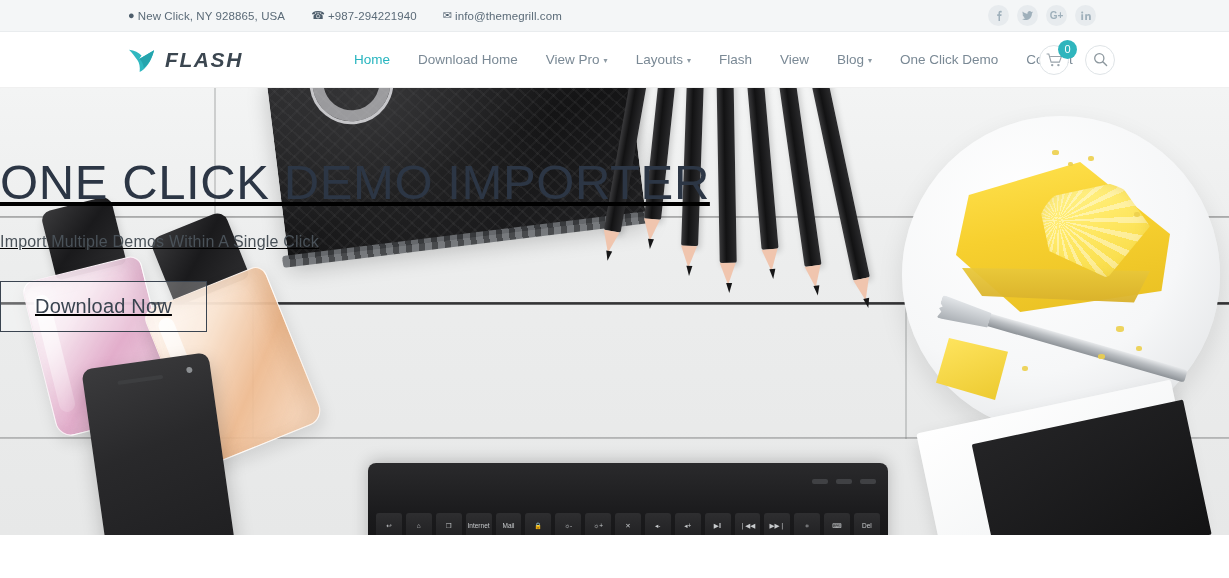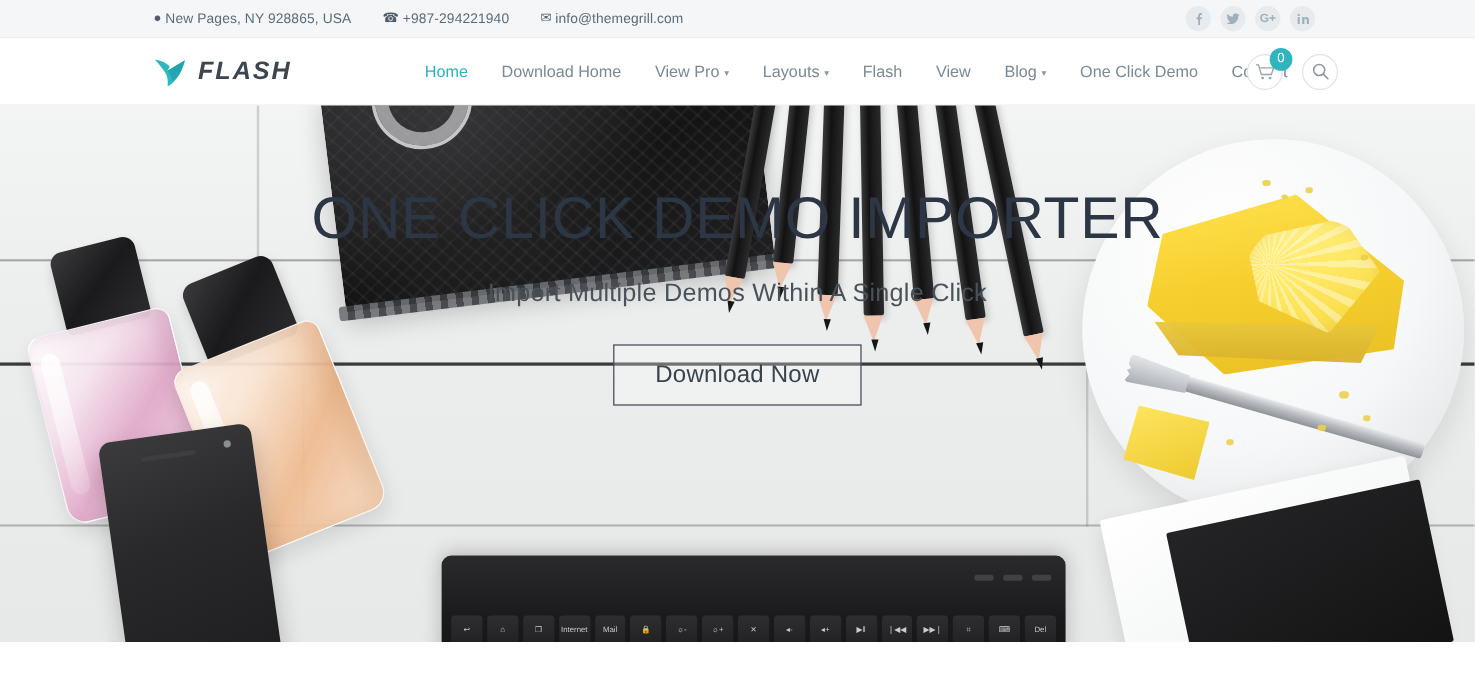--- a/index.html
+++ b/index.html
@@ -410,36 +410,37 @@
     background: linear-gradient(160deg,#242426,#131314);
     border-radius: 2px;
   }
 
   
   .hero-content {
     position: absolute;
     inset: 0;
     display: flex;
     flex-direction: column;
-    align-items: center;
+    align-items: flex-start;
     justify-content: flex-start;
     padding-top: 69px;
     z-index: 40;
+    text-decoration: underline;
   }
   .hero-title {
     font-size: 49px;
     font-weight: 300;
     color: #2c3645;
     letter-spacing: .6px;
     line-height: 1.05;
     white-space: nowrap;
   }
   .hero-sub {
     margin-top: 25px;
-    font-size: 21px;
+    font-size: 16px;
     font-weight: 300;
     color: #4a5259;
     letter-spacing: .2px;
   }
   .hero-btn {
     margin-top: 30px;
     padding: 13px 34px;
     border: 1px solid #3a4450;
     background: rgba(255,255,255,.28);
     color: #39434f;
@@ -452,21 +453,21 @@
 
   .page-bottom { height: 46px; background: #fff; }
 </style>
 </head>
 <body>
 
 <div class="topbar">
   <div class="topbar-info">
     <div class="tb-item">
       <span class="ic">●</span>
-      <span>New Pages, NY 928865, USA</span>
+      <span>New Click, NY 928865, USA</span>
     </div>
     <div class="tb-item">
       <span class="ic">☎</span>
       <span>+987-294221940</span>
     </div>
     <div class="tb-item">
       <span class="ic">✉</span>
       <span>info@themegrill.com</span>
     </div>
   </div>

